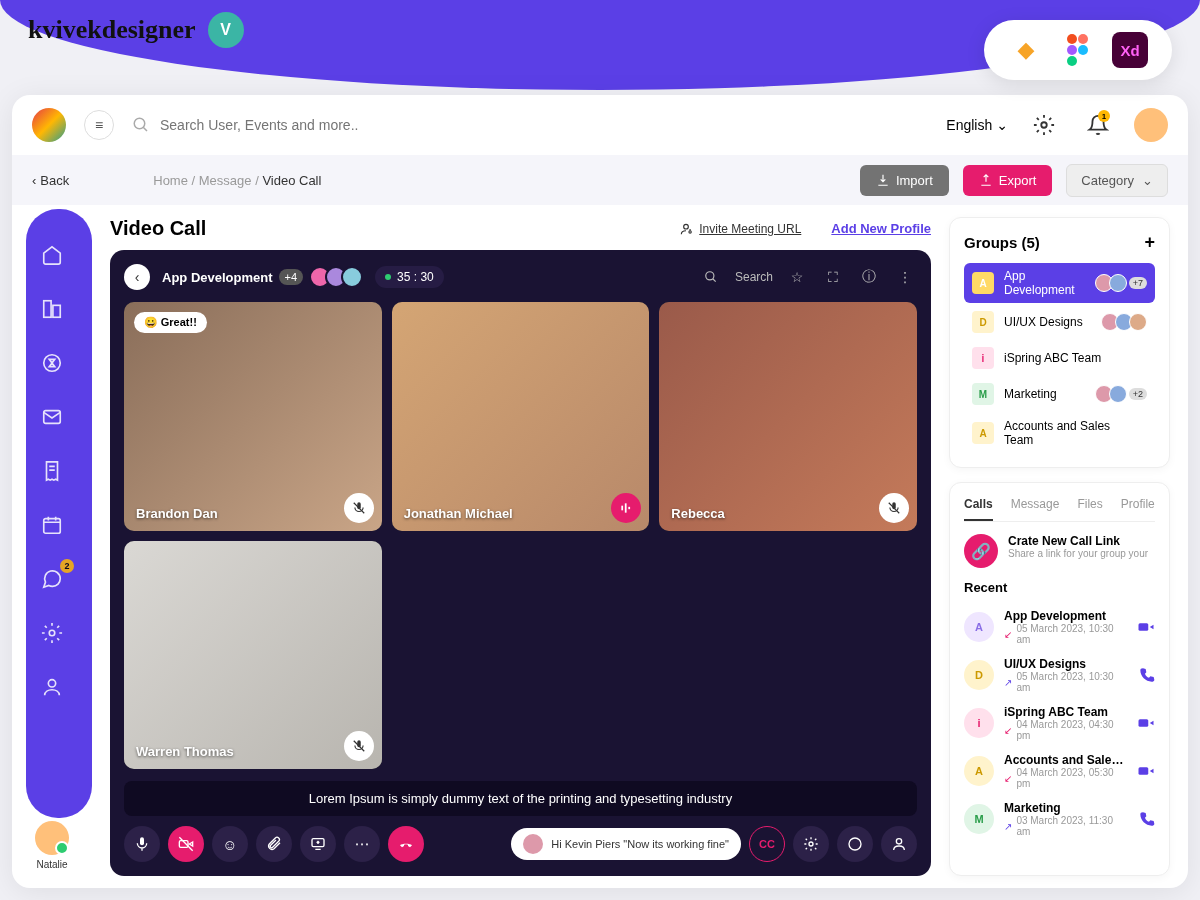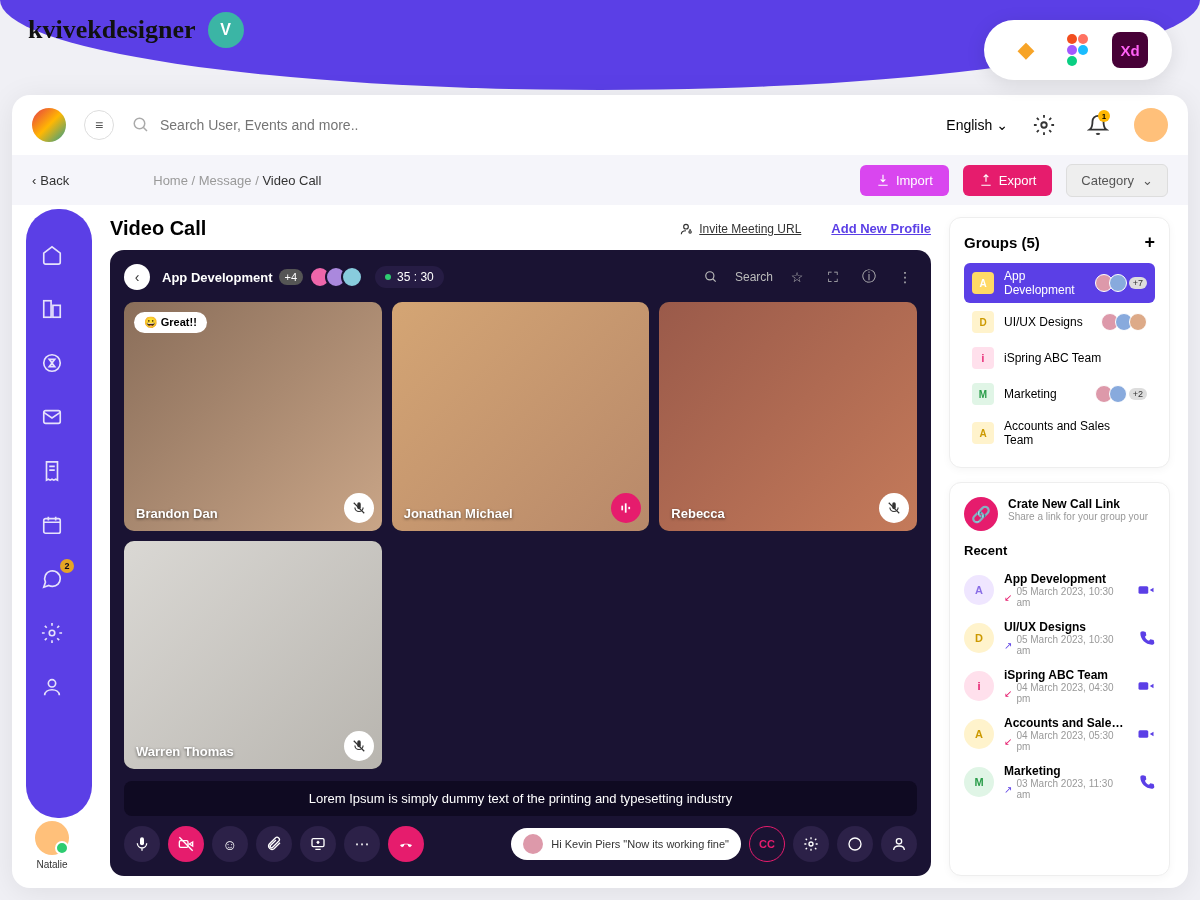--- a/index.html
+++ b/index.html
@@ -24,21 +24,21 @@
 .topbar .lang { display:flex; align-items:center; gap:4px; font-size:14px; font-weight:500; }
 .topbar .iconbtn { width:36px; height:36px; display:flex; align-items:center; justify-content:center; font-size:20px; color:#333; position:relative; }
 .topbar .iconbtn .dot { position:absolute; top:3px; right:6px; width:12px; height:12px; background:#ffb703; border-radius:50%; font-size:8px; display:flex; align-items:center; justify-content:center; color:#000; font-weight:bold; }
 .topbar .avatar { width:34px; height:34px; border-radius:50%; background:#ffc07a; }
 
 .subbar { height:50px; background:#f5f5fa; display:flex; align-items:center; padding:0 20px; gap:14px; }
 .back-btn { font-size:13px; color:#333; display:flex; align-items:center; gap:4px; }
 .crumbs { font-size:13px; color:#999; margin-left:70px; }
 .crumbs .cur { color:#333; font-weight:500; }
 .subbar .spacer { flex:1; }
-.btn-import { background:#d946ef; color:#fff; border:none; padding:8px 16px; border-radius:6px; font-size:13px; display:flex; gap:6px; align-items:center; }
+.btn-import { background:#737373; color:#fff; border:none; padding:8px 16px; border-radius:6px; font-size:13px; display:flex; gap:6px; align-items:center; }
 .btn-export { background:#e61c6d; color:#fff; border:none; padding:8px 16px; border-radius:6px; font-size:13px; display:flex; gap:6px; align-items:center; }
 .btn-cat { background:#eee; border:1px solid #ddd; padding:8px 14px; border-radius:6px; font-size:13px; display:flex; gap:8px; align-items:center; color:#555; }
 
 .body { flex:1; display:flex; overflow:hidden; }
 .sidebar { width:80px; padding-top:10px; display:flex; flex-direction:column; align-items:center; position:relative; }
 .sidebar .pill { position:absolute; top:4px; left:14px; width:66px; bottom:70px; background:#5b3fe6; border-radius:32px; }
 .sidebar .nav { position:relative; z-index:2; display:flex; flex-direction:column; gap:26px; padding-top:26px; align-items:center; }
 .sidebar .nav .it { width:28px; height:28px; color:#fff; opacity:.85; display:flex; align-items:center; justify-content:center; font-size:20px; position:relative; }
 .sidebar .nav .it .b { position:absolute; top:-6px; right:-8px; background:#ffb703; color:#000; border-radius:50%; width:14px; height:14px; font-size:9px; display:flex; align-items:center; justify-content:center; font-weight:bold; }
 .sidebar .user { margin-top:auto; padding-bottom:18px; text-align:center; position:relative; z-index:2; }
@@ -459,20 +459,26 @@
               </div>
               <div class="grow">
                 <div class="gb" style="background:#fff3cc;color:#cc9900">A</div>
     <div class="gname">Accounts and Sales Team</div>
     <div class="gavs"></div>
               </div>
             </div>
         </div>
 
         <div class="card" style="flex:1;overflow:auto">
+          <div class="tabs" id="ctabs">
+              <div class="t active">Calls</div>
+              <div class="t">Message</div>
+              <div class="t">Files</div>
+              <div class="t">Profile</div>
+            </div>
           <div class="newcall">
             <div class="ic">🔗</div>
             <div class="tx">
               <div class="t1">Crate New Call Link</div>
               <div class="t2">Share a link for your group your</div>
             </div>
           </div>
           <div class="rec">
             <h4>Recent</h4>
             <div id="rlist">

